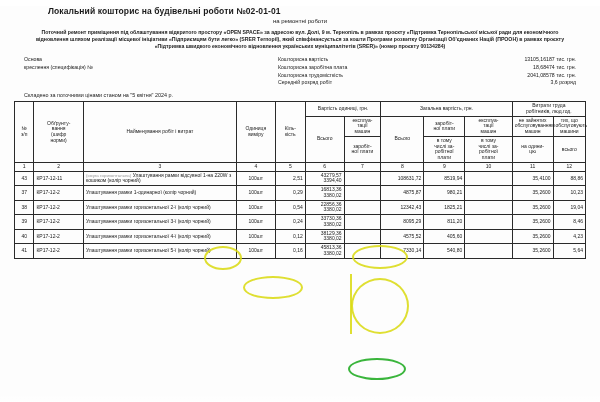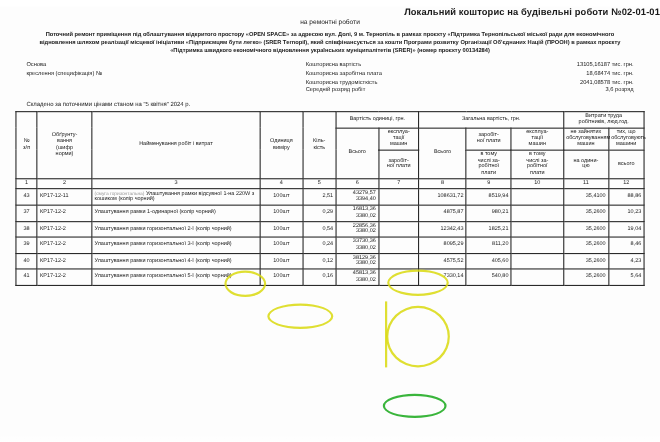--- a/index.html
+++ b/index.html
@@ -14,21 +14,21 @@
     font-family: "Liberation Sans", sans-serif;
     color: #1a1a1a;
   }
   .page {
     position: relative;
     width: 600px;
     height: 402px;
     background: #fdfdfd;
   }
   .doc-title {
-    text-align: right;
+    text-align: left;
     font-size: 8.5px;
     font-weight: bold;
     margin-top: 6px;
     letter-spacing: .1px;
     padding-left: 48px;
   }
   .doc-subtitle {
     text-align: center;
     font-size: 6px;
     margin-top: 2px;

